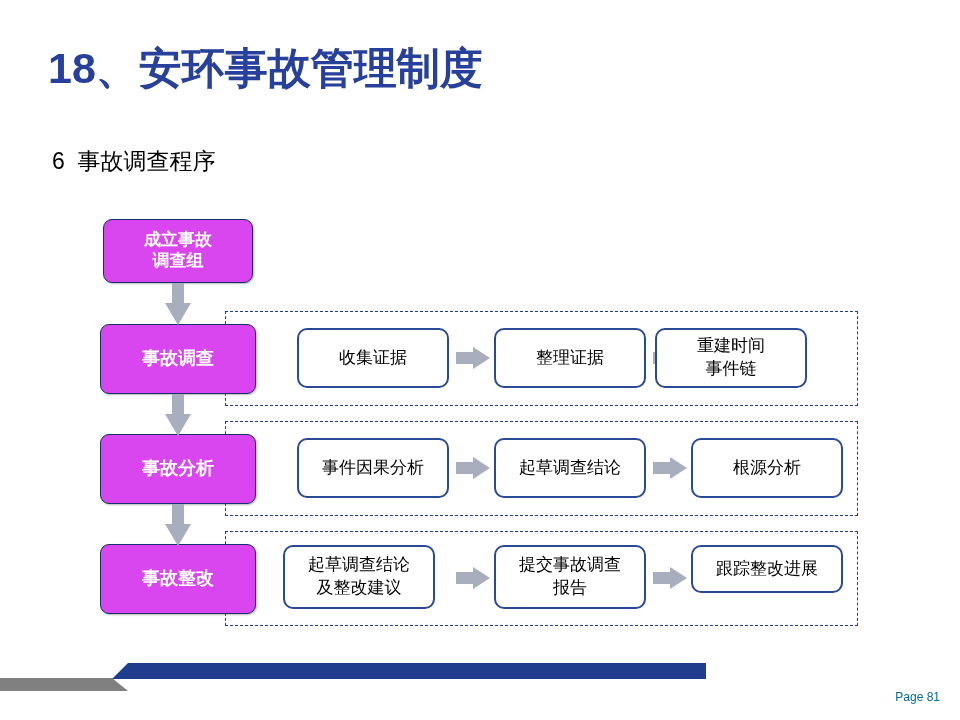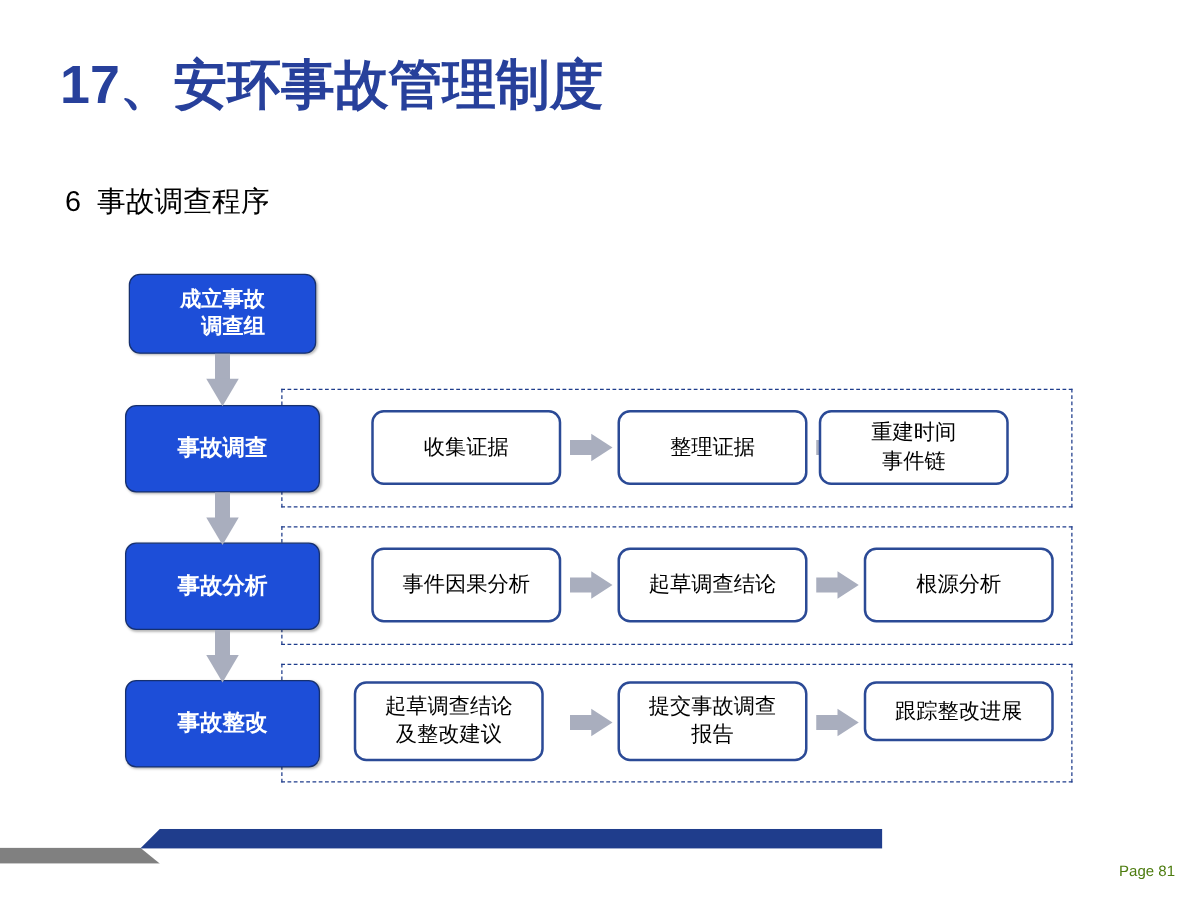--- a/index.html
+++ b/index.html
@@ -45,32 +45,32 @@
     position: absolute;
     left: 0;
     top: 0;
     width: 960px;
     height: 720px;
   }
 
   
   .stage-box {
     position: absolute;
-    background: #1d4ed8;
+    background: #d946ef;
     border: 1px solid #16306F;
     border-radius: 9px;
     box-sizing: border-box;
     color: #FFFFFF;
     font-weight: bold;
     font-size: 18px;
     line-height: 1.22;
     display: flex;
     align-items: center;
     justify-content: center;
-    text-align: right;
+    text-align: center;
     box-shadow: 1px 1px 2px rgba(0,0,0,0.28);
     white-space: pre-line;
   }
   .stage-box.first { font-size: 17px; }
 
   
   .dashed-group {
     position: absolute;
     box-sizing: border-box;
     border: 1px dashed #1F3D8C;
@@ -161,28 +161,28 @@
     width: 594px;
     height: 16px;
     background: #1F3D8C;
     clip-path: polygon(16px 0, 100% 0, 100% 100%, 0 100%);
   }
   .page-number {
     position: absolute;
     right: 20px;
     top: 690px;
     font-size: 12px;
-    color: #4d7c0f;
+    color: #0369a1;
     font-family: "Liberation Sans", "DejaVu Sans", sans-serif;
   }
 </style>
 </head>
 <body>
 
-<div class="slide-title">17、安环事故管理制度</div>
+<div class="slide-title">18、安环事故管理制度</div>
 
 <div class="slide-subtitle">6  事故调查程序</div>
 
 <div id="flow">
 
   <div class="dashed-group" style="left:225px; top:311px; width:633px; height:95px;"></div>
   <div class="dashed-group" style="left:225px; top:421px; width:633px; height:95px;"></div>
   <div class="dashed-group" style="left:225px; top:531px; width:633px; height:95px;"></div>
 
   <div class="stage-box first" style="left:103px; top:219px; width:150px; height:64px;">成立事故

